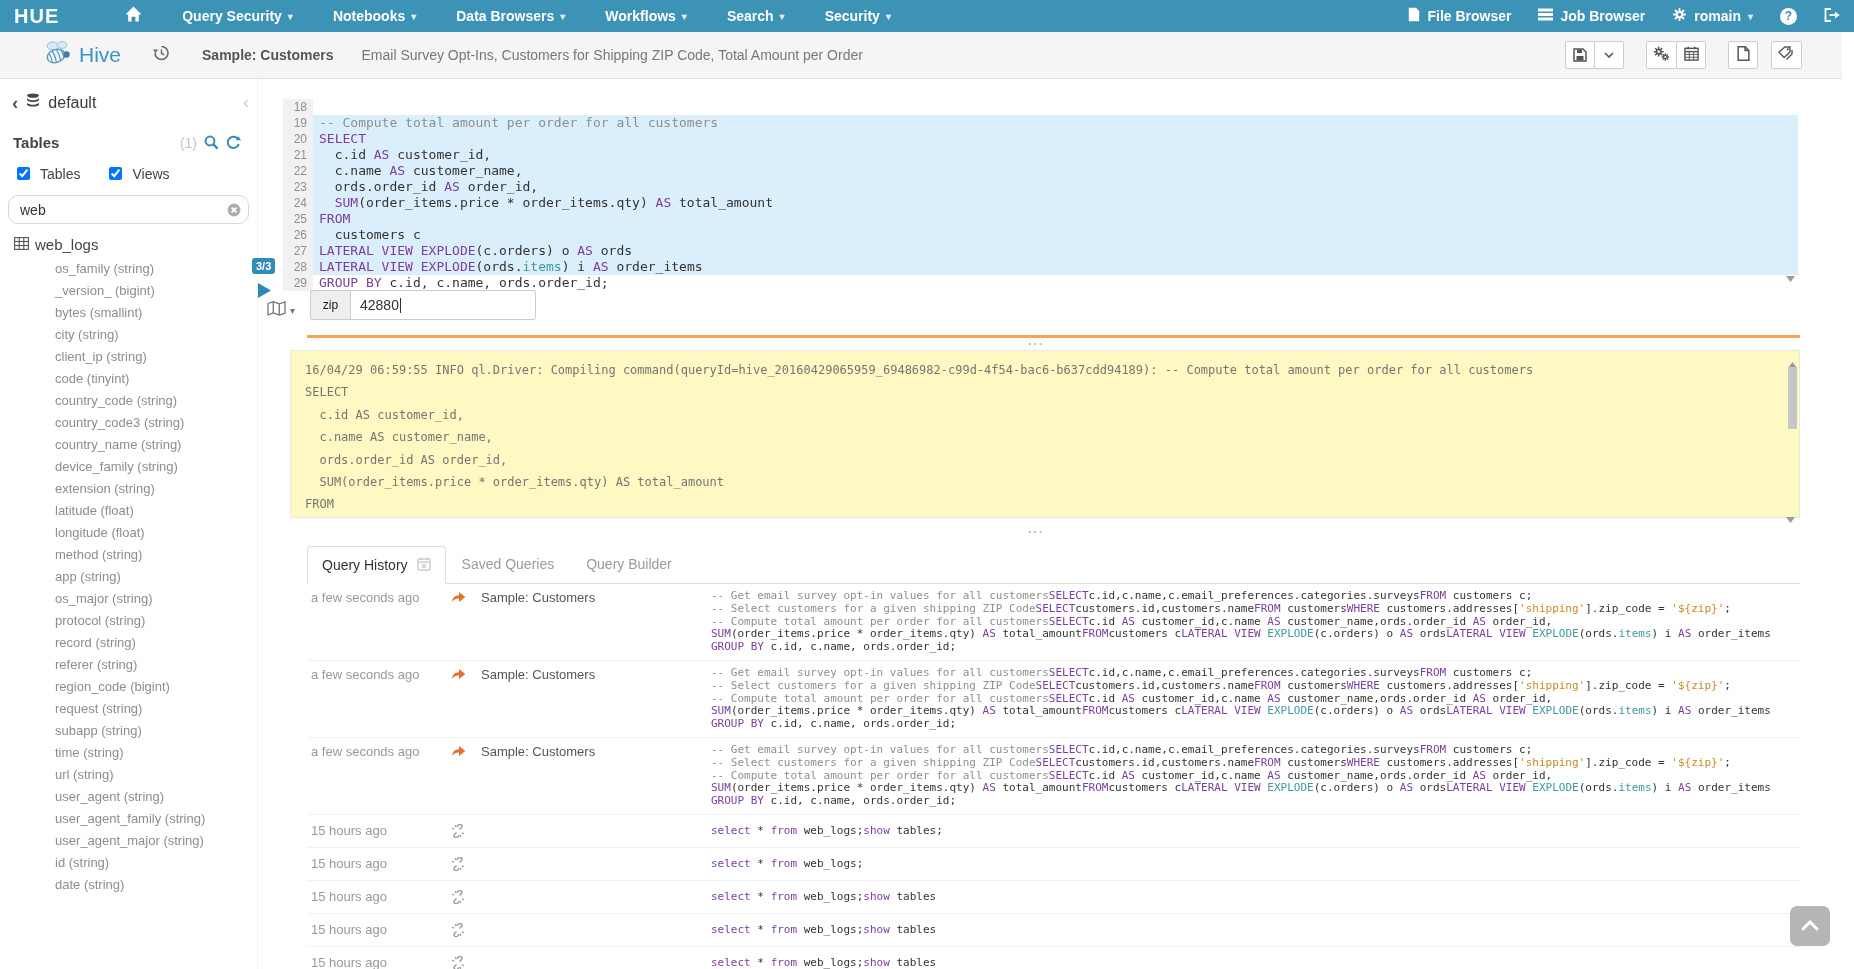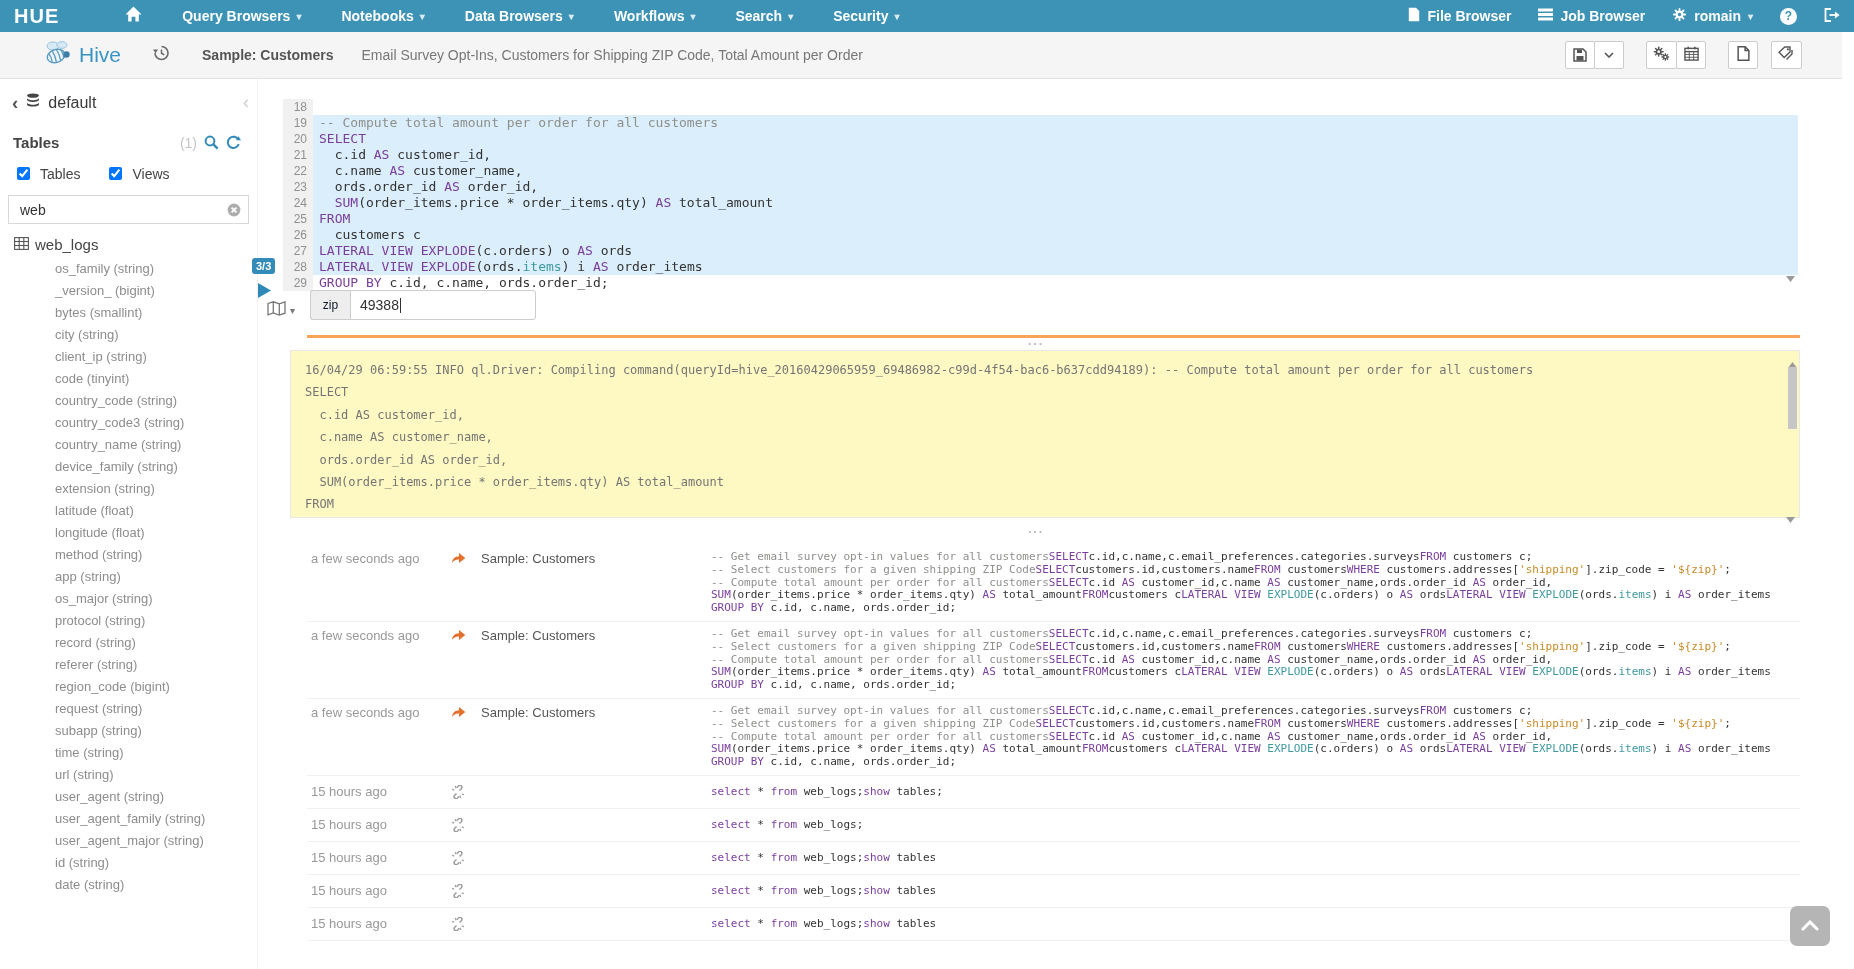--- a/index.html
+++ b/index.html
@@ -37,21 +37,21 @@
   .db-row{margin:13px 8px 0 12px;display:flex;align-items:center;gap:8px;}
   .chev{font-size:19px;color:#555;font-weight:bold;line-height:14px;cursor:pointer;}
   .db-name{font-size:16px;color:#3A3A3A;}
   .chev-pale{margin-left:auto;color:#CCC;font-size:18px;cursor:pointer;}
   .tables-head{display:flex;align-items:center;margin:21px 16px 0 13px;}
   .tables-label{font-size:15px;font-weight:bold;color:#444;}
   .count{margin-left:auto;font-size:14px;color:#C5C5C5;}
   .head-ic{margin-left:7px;cursor:pointer;display:flex;}
   .filter-row{margin:13px 0 0 13px;display:flex;align-items:center;gap:7px;font-size:14px;color:#444;}
   .filter-row .gap{width:11px;}
-  .searchbox{position:relative;margin:12px 8px 0 8px;height:29px;border:1px solid #D8D8D8;border-radius:0;background:#fff;box-sizing:border-box;}
+  .searchbox{position:relative;margin:12px 8px 0 8px;height:29px;border:1px solid #D8D8D8;border-radius:10px;background:#fff;box-sizing:border-box;}
   .searchbox input{border:none;outline:none;width:200px;margin:5px 0 0 9px;font-size:14px;color:#333;font-family:"Liberation Sans",sans-serif;background:transparent;}
   .clear-x{position:absolute;right:7px;top:7px;cursor:pointer;display:flex;}
   .table-item{margin:12px 0 0 14px;display:flex;align-items:center;gap:6px;font-size:15px;color:#444;cursor:pointer;}
   .cols{margin-top:5px;padding-left:55px;}
   .col{height:22px;line-height:22px;font-size:13px;color:#8D8D8D;white-space:nowrap;cursor:pointer;}
 
   
   .main{position:absolute;top:79px;left:258px;right:0;bottom:0;}
   .editor-lines{position:absolute;left:25px;right:56px;top:20px;}
   .eline{display:flex;height:16px;}
@@ -113,21 +113,21 @@
 
   <nav class="topnav">
     <div class="logo">HUE</div>
     <div class="nav-home">
       <span><svg width="17" height="16" viewBox="0 0 16 15">
             <path d="M8 0.5 L15.5 8 H13 V14.5 H9.8 V10 H6.2 V14.5 H3 V8 H0.5 Z" fill="#fff"></path>
           </svg></span>
     </div>
     <div class="menus" id="nav-menus">
         <span class="menu">
-          <span>Query Browsers</span>
+          <span>Query Security</span>
           <span class="caret">▾</span>
         </span>
         <span class="menu">
           <span>Notebooks</span>
           <span class="caret">▾</span>
         </span>
         <span class="menu">
           <span>Data Browsers</span>
           <span class="caret">▾</span>
         </span>
@@ -425,21 +425,21 @@
       <span><svg width="19" height="15" viewBox="0 0 19 15">
             <path d="M1 2.5 L6.3 0.8 L12.3 2.8 L18 1 V12.2 L12.3 14 L6.3 12 L1 13.8 Z" fill="none" stroke="#777" stroke-width="1.3"></path>
             <path d="M6.3 0.8 V12 M12.3 2.8 V14" stroke="#777" stroke-width="1.3"></path>
           </svg></span>
       <span class="caret">▾</span>
     </span>
 
     <div class="zipgroup">
       <span class="zipaddon">zip</span>
       <span class="zipinput" role="textbox">
-        <span>49388</span>
+        <span>42880</span>
           <span class="caret-bar"></span>
       </span>
     </div>
 
     <div class="orange"></div>
     <div class="handle top">···</div>
 
     <div class="logpanel">
       <div class="loginner" id="log-lines">
           <div class="logline">16/04/29 06:59:55 INFO ql.Driver: Compiling command(queryId=hive_20160429065959_69486982-c99d-4f54-bac6-b637cdd94189): -- Compute total amount per order for all customers</div>
@@ -457,20 +457,34 @@
             <polygon points="0,6 9,6 4.5,0" fill="#9A9A9A"></polygon>
           </svg></span>
       <span class="vthumb"></span>
     </div>
     <span class="log-caret"><svg width="9" height="6" viewBox="0 0 9 6">
           <polygon points="0,0 9,0 4.5,6" fill="#9A9A9A"></polygon>
         </svg></span>
     <div class="handle bottom">···</div>
 
     <section class="history">
+      <div class="tabs">
+        <span class="tab active">
+          <span>Query History</span>
+          <span><svg width="14" height="14" viewBox="0 0 14 14">
+                <rect x="1" y="2" width="12" height="11" rx="1" fill="none" stroke="#CBCBCB" stroke-width="1.4"></rect>
+                <line x1="1" y1="5" x2="13" y2="5" stroke="#CBCBCB" stroke-width="1.4"></line>
+                <line x1="4" y1="0.5" x2="4" y2="3" stroke="#CBCBCB" stroke-width="1.4"></line>
+                <line x1="10" y1="0.5" x2="10" y2="3" stroke="#CBCBCB" stroke-width="1.4"></line>
+                <path d="M5 7 L9 11 M9 7 L5 11" stroke="#CBCBCB" stroke-width="1.4"></path>
+              </svg></span>
+        </span>
+        <span class="tab">Saved Queries</span>
+        <span class="tab">Query Builder</span>
+      </div>
       <div id="history-rows">
           <div class="hrow big">
             <span class="htime">a few seconds ago</span>
             <span class="hicon">
               <svg width="15" height="12" viewBox="0 0 15 12">
                 <path d="M1 11 C1.5 6.5 4 4.5 8 4.3 V1 L14.3 6 L8 11 V7.5 C4.5 7.4 2.5 8.6 1 11 Z" fill="#E2702E"></path>
               </svg>
             </span>
             <span class="hname">Sample: Customers</span>
             <div class="hsql">

